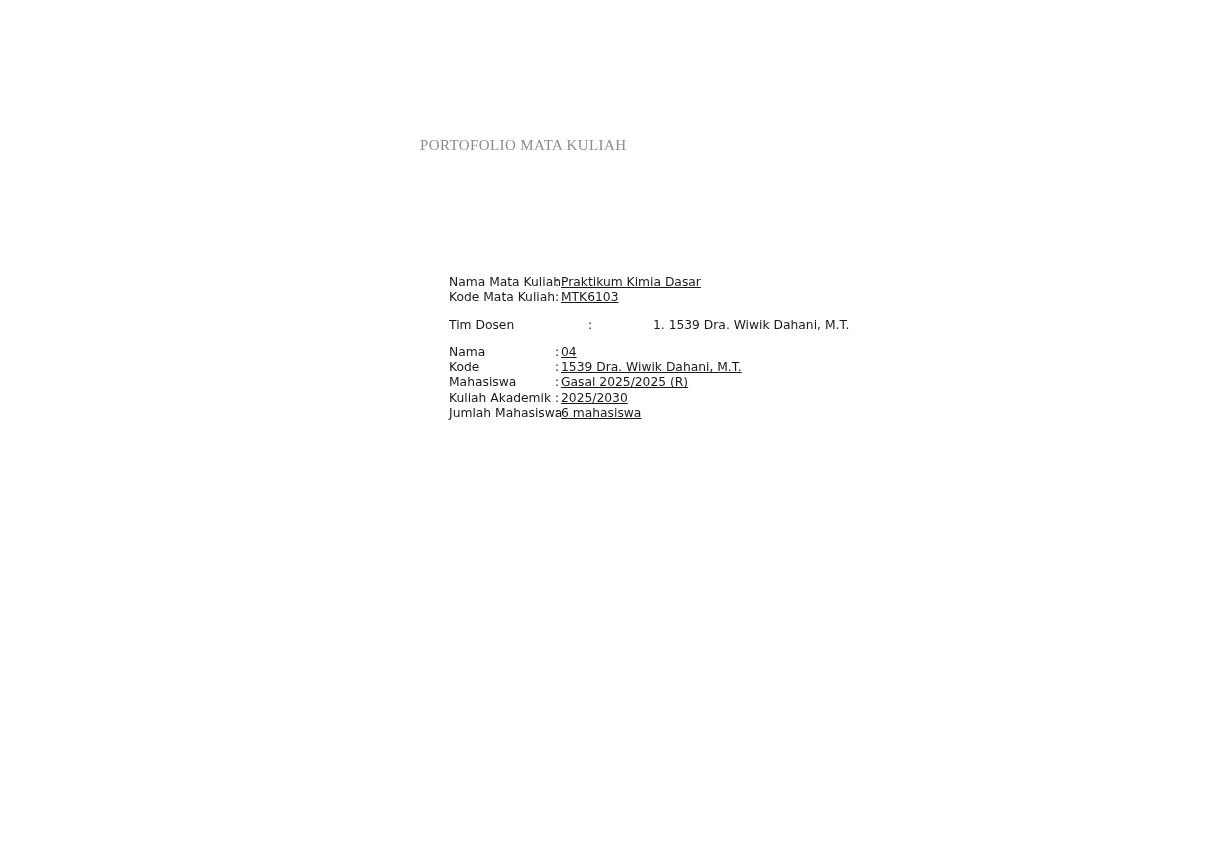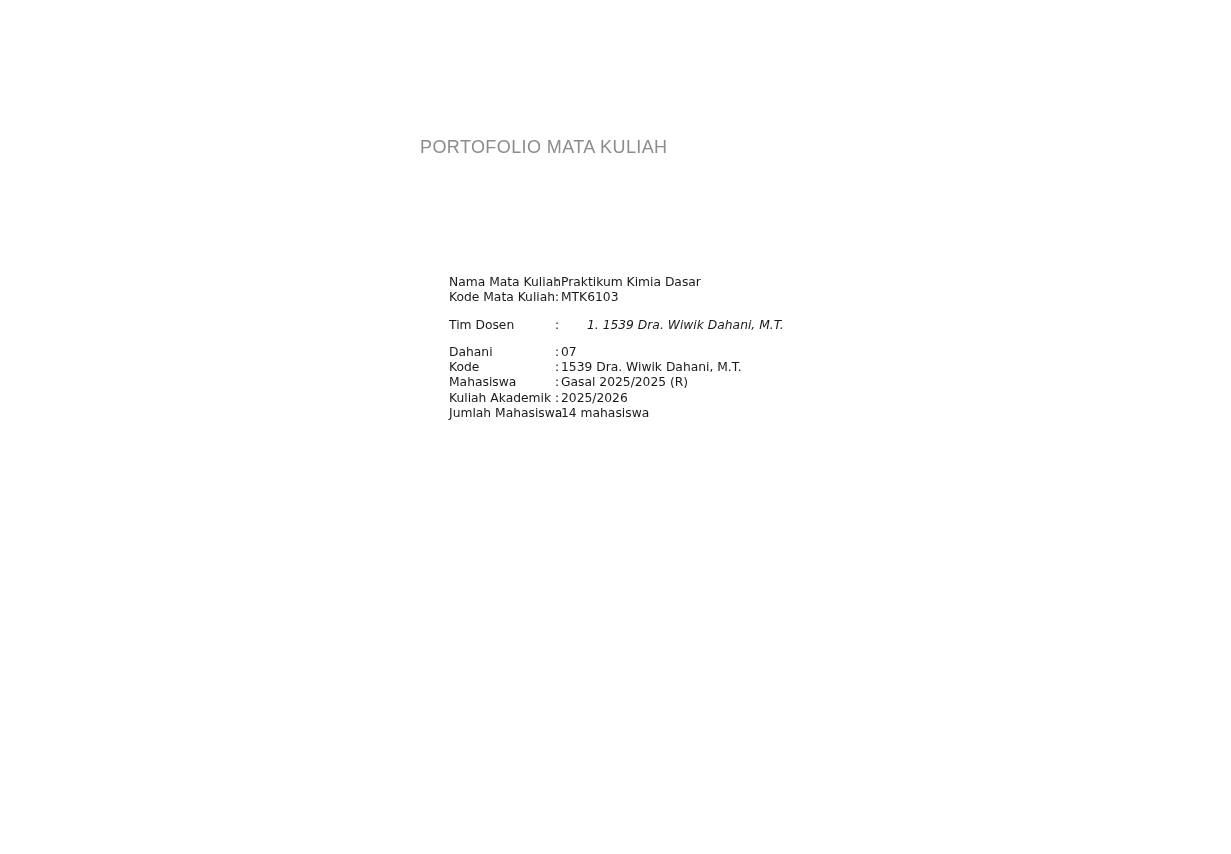--- a/index.html
+++ b/index.html
@@ -19,22 +19,22 @@
     position: absolute;
     left: 0;
     top: 0;
     width: 1231px;
     height: 854px;
   }
   .doc-title {
     position: absolute;
     left: 420px;
     top: 137px;
-    font-family: Liberation Sans, sans-serif;
-    font-size: 18px;
+    font-family: Liberation Serif, serif;
+    font-size: 15px;
     letter-spacing: 0.4px;
     color: #8c8c8c;
     white-space: nowrap;
   }
   .info-block {
     position: absolute;
     left: 449px;
     top: 275px;
     font-size: 12.3px;
     line-height: 15.3px;
@@ -48,40 +48,41 @@
   .info-label {
     width: 106px;
     flex: 0 0 106px;
   }
   .info-sep {
     width: 6px;
     flex: 0 0 6px;
   }
   .info-value {
     flex: 0 1 auto;
+    text-decoration: underline;
   }
   .gap-small {
     height: 12px;
   }
   .team-row {
     display: flex;
     align-items: flex-start;
     white-space: nowrap;
+    gap: 33px;
   }
   .team-label {
     width: 106px;
     flex: 0 0 106px;
   }
   .team-sep {
     width: 32px;
     flex: 0 0 32px;
   }
   .team-value {
     flex: 0 1 auto;
-    font-style: italic;
   }
 </style>
 </head>
 <body>
 
 <div class="page">
 
   <div class="doc-title">PORTOFOLIO MATA KULIAH</div>
 
   <div class="info-block">
@@ -102,44 +103,44 @@
 
     <div class="team-row">
       <span class="team-label">Tim Dosen</span>
       <span class="team-sep">:</span>
       <span class="team-value">1. 1539 Dra. Wiwik Dahani, M.T.</span>
     </div>
 
     <div class="gap-small"></div>
 
     <div class="info-row">
-      <span class="info-label">Dahani</span>
+      <span class="info-label">Nama</span>
       <span class="info-sep">:</span>
-      <span class="info-value">07</span>
+      <span class="info-value">04</span>
     </div>
 
     <div class="info-row">
       <span class="info-label">Kode</span>
       <span class="info-sep">:</span>
       <span class="info-value">1539 Dra. Wiwik Dahani, M.T.</span>
     </div>
 
     <div class="info-row">
       <span class="info-label">Mahasiswa</span>
       <span class="info-sep">:</span>
       <span class="info-value">Gasal 2025/2025 (R)</span>
     </div>
 
     <div class="info-row">
       <span class="info-label">Kuliah Akademik</span>
       <span class="info-sep">:</span>
-      <span class="info-value">2025/2026</span>
+      <span class="info-value">2025/2030</span>
     </div>
 
     <div class="info-row">
       <span class="info-label">Jumlah Mahasiswa</span>
       <span class="info-sep">:</span>
-      <span class="info-value">14 mahasiswa</span>
+      <span class="info-value">6 mahasiswa</span>
     </div>
 
   </div>
 
 </div>
 
 </body></html>

